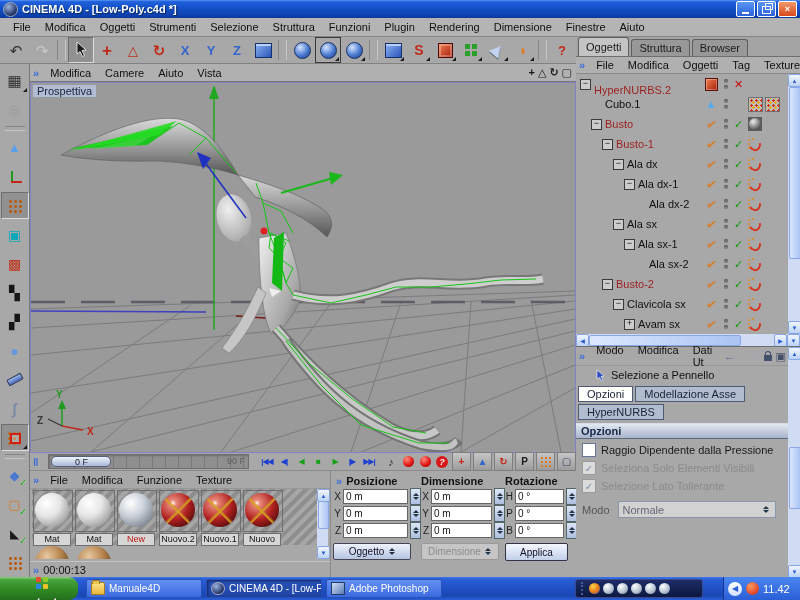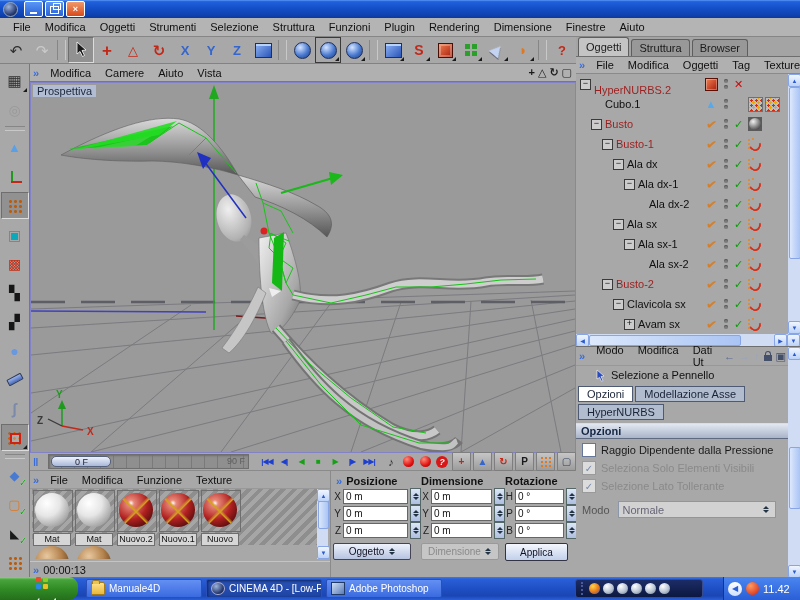--- a/index.html
+++ b/index.html
@@ -234,20 +234,21 @@
     color:#2a5fd7;font-size:8px;font-weight:bold;display:flex;align-items:center;justify-content:center;}
   .tray-ico{width:13px;height:13px;border-radius:50%;background:radial-gradient(circle at 35% 30%,#ff9a60,#d02010);}
 </style>
 </head>
 <body>
 
 <div id="app">
 
   <div class="titlebar">
     <span class="app-icon"></span>
+    <span class="titletext">CINEMA 4D - [Low-Poly.c4d *]</span>
     <span class="winbtns">
       <span class="wbtn">
           <i class="glyph-min"></i>
         </span>
       <span class="wbtn">
           <i class="glyph-restore"></i>
         </span>
       <span class="wbtn close">×</span>
     </span>
   </div>
@@ -564,20 +565,26 @@
           <div class="mat-label">Mat</div>
         </div>
         <div class="mat-tile">
           <div class="mat-thumb">
             <i class="sphere sph-white"></i>
           </div>
           <div class="mat-label">Mat</div>
         </div>
         <div class="mat-tile">
           <div class="mat-thumb">
+            <i class="sphere sph-silver"></i>
+          </div>
+          <div class="mat-label red">New</div>
+        </div>
+        <div class="mat-tile">
+          <div class="mat-thumb">
             <i class="sphere sph-red"></i>
           </div>
           <div class="mat-label">Nuovo.2</div>
         </div>
         <div class="mat-tile">
           <div class="mat-thumb">
             <i class="sphere sph-red"></i>
           </div>
           <div class="mat-label">Nuovo.1</div>
         </div>

